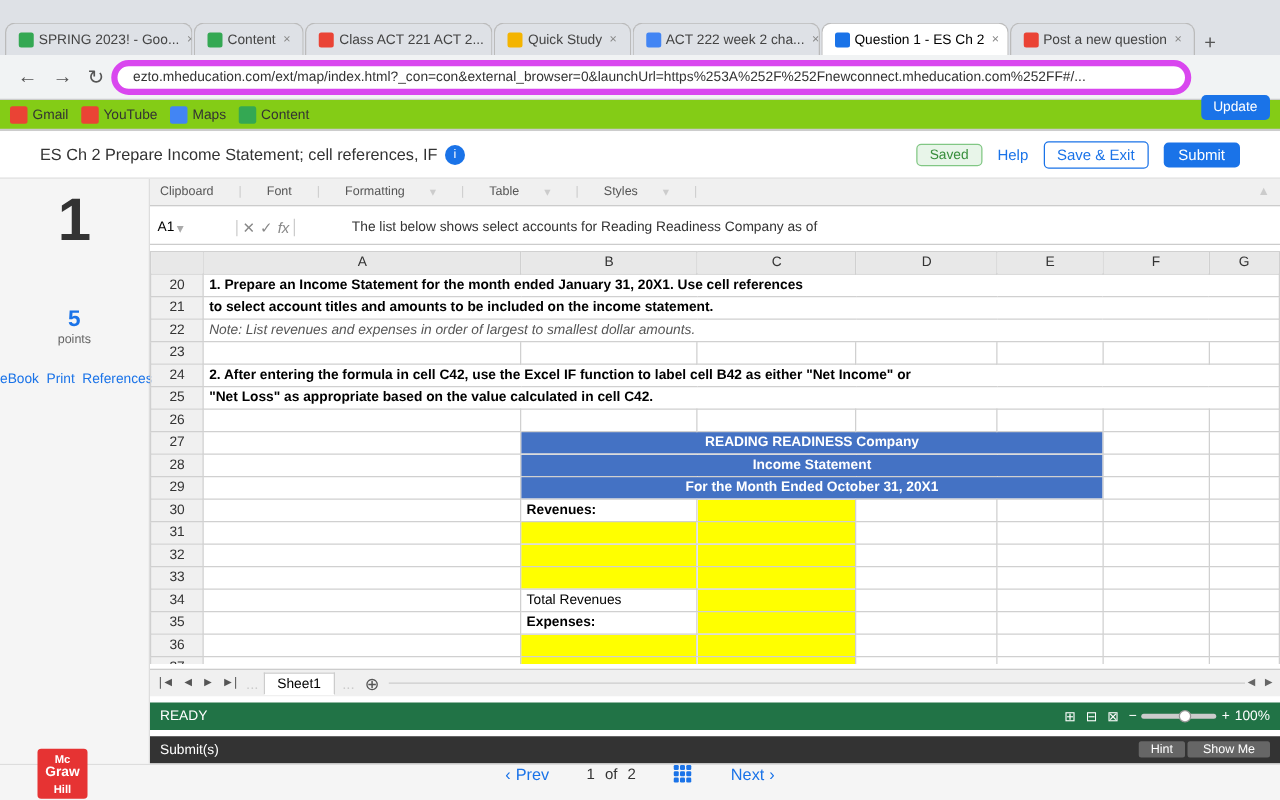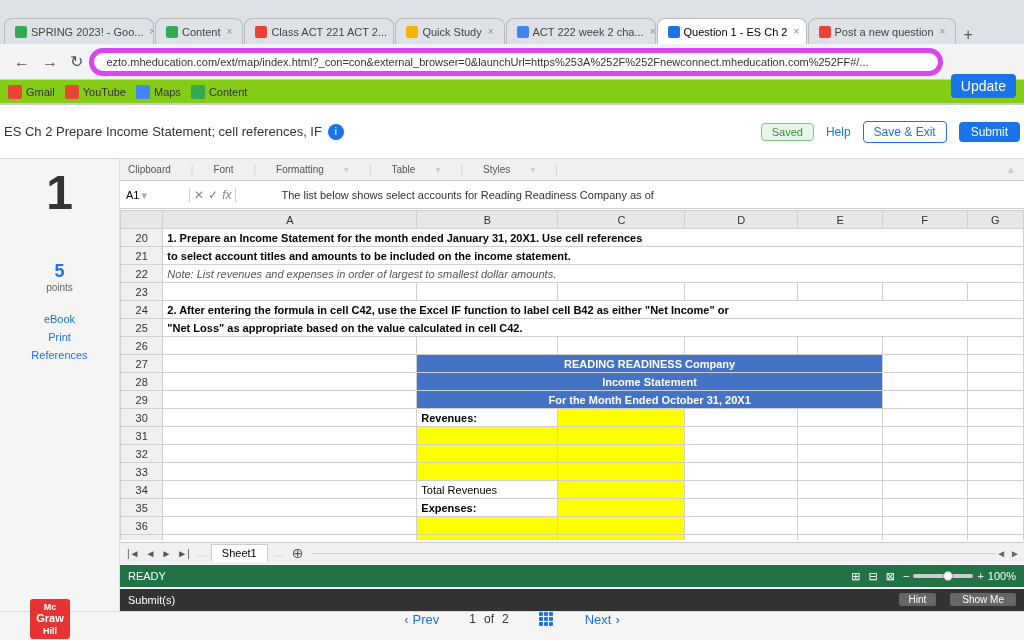--- a/index.html
+++ b/index.html
@@ -11,47 +11,47 @@
     .tab { display: flex; align-items: center; padding: 4px 10px; border-radius: 8px 8px 0 0; font-size: 11px; background: #dee1e6; color: #444; max-width: 150px; white-space: nowrap; overflow: hidden; text-overflow: ellipsis; cursor: pointer; height: 26px; border: 1px solid #bbb; border-bottom: none; margin-right: 1px; }
     .tab.active { background: #fff; color: #000; z-index: 1; }
     .tab .tab-icon { width: 12px; height: 12px; margin-right: 4px; border-radius: 2px; flex-shrink: 0; }
     .tab .tab-close { margin-left: 6px; color: #888; font-size: 10px; cursor: pointer; flex-shrink: 0; }
     .tab-new { background: none; border: none; font-size: 16px; color: #555; cursor: pointer; padding: 0 6px; }
 
     .nav-bar { display: flex; align-items: center; background: #f1f3f4; padding: 4px 8px; height: 36px; border-bottom: 1px solid #ccc; }
     .nav-btn { background: none; border: none; font-size: 16px; color: #555; cursor: pointer; padding: 2px 6px; }
     .nav-btn:disabled { color: #bbb; cursor: default; }
     .address-bar { flex: 1; background: #fff; border: 5px solid #d946ef; border-radius: 16px; padding: 3px 12px; font-size: 11px; color: #333; overflow: hidden; text-overflow: ellipsis; white-space: nowrap; }
-    .update-btn { background: #1a73e8; color: #fff; border: none; border-radius: 4px; padding: 4px 10px; font-size: 14px; cursor: pointer; margin-left: 8px; margin-top: 48px; }
+    .update-btn { background: #1a73e8; color: #fff; border: none; border-radius: 4px; padding: 4px 10px; font-size: 11px; cursor: pointer; margin-left: 8px; margin-top: 48px; }
 
     .bookmarks-bar { display: flex; align-items: center; background: #84cc16; padding: 2px 8px; height: 24px; border-bottom: 1px solid #ccc; font-size: 11px; gap: 10px; }
     .bookmark-item { display: flex; align-items: center; gap: 4px; color: #333; cursor: pointer; white-space: nowrap; }
     .bookmark-icon { width: 14px; height: 14px; border-radius: 2px; }
 
     
     .main-area { display: flex; flex-direction: column; height: calc(640px - 32px - 36px - 24px); background: #fff; }
 
     
-    .page-header { display: flex; align-items: center; justify-content: space-between; padding: 6px 4px; background: #fff; border-bottom: 1px solid #ddd; height: 54px; }
+    .page-header { display: flex; align-items: center; justify-content: space-between; padding: 6px 32px; background: #fff; border-bottom: 1px solid #ddd; height: 38px; }
     .page-title { font-size: 13px; color: #333; font-weight: normal; }
     .info-icon { display: inline-flex; align-items: center; justify-content: center; width: 16px; height: 16px; border-radius: 50%; background: #1a73e8; color: #fff; font-size: 10px; margin-left: 6px; cursor: pointer; }
     .saved-badge { background: #e8f5e9; border: 1px solid #81c784; color: #388e3c; padding: 2px 10px; border-radius: 4px; font-size: 11px; }
     .help-btn { background: none; border: none; color: #1a73e8; font-size: 12px; cursor: pointer; }
     .save-exit-btn { background: none; border: 1px solid #1a73e8; color: #1a73e8; padding: 3px 10px; border-radius: 4px; font-size: 12px; cursor: pointer; }
     .submit-btn { background: #1a73e8; color: #fff; border: none; padding: 3px 12px; border-radius: 4px; font-size: 12px; cursor: pointer; }
 
     
     .content-area { display: flex; flex: 1; overflow: hidden; }
 
     
     .sidebar { width: 120px; background: #f5f5f5; border-right: 1px solid #ddd; display: flex; flex-direction: column; align-items: center; padding: 10px 0; }
     .step-number { font-size: 48px; font-weight: bold; color: #333; line-height: 1; }
     .step-points { font-size: 18px; color: #1a73e8; font-weight: bold; margin-top: 20px; }
     .points-label { font-size: 10px; color: #666; }
-    .sidebar-links { margin-top: 20px; display: flex; flex-direction: column; gap: 6px; width: 100%; align-items: center; }
+    .sidebar-links { margin-top: 20px; display: flex; flex-direction: row; gap: 6px; width: 100%; align-items: center; }
     .sidebar-link { color: #1a73e8; font-size: 11px; cursor: pointer; text-decoration: none; }
 
     
     .excel-wrapper { flex: 1; display: flex; flex-direction: column; overflow: hidden; justify-content: space-between; }
 
     .formula-bar { display: flex; align-items: center; border-bottom: 1px solid #ccc; height: 26px; background: #fff; }
     .cell-ref { width: 70px; border-right: 1px solid #ccc; padding: 0 6px; font-size: 11px; display: flex; align-items: center; }
     .formula-icons { display: flex; align-items: center; padding: 0 4px; gap: 4px; border-right: 1px solid #ccc; font-size: 12px; color: #555; }
     .formula-text { flex: 1; padding: 0 8px; font-size: 11px; color: #333; overflow: hidden; text-overflow: ellipsis; white-space: nowrap; margin-left: 37px; }
 
@@ -78,21 +78,21 @@
 
     
     .status-bar { background: #217346; color: #fff; display: flex; align-items: center; padding: 2px 8px; height: 22px; font-size: 11px; }
     .status-text { margin-right: auto; }
     .status-icons { display: flex; gap: 8px; align-items: center; margin-right: 8px; }
     .zoom-controls { display: flex; align-items: center; gap: 4px; font-size: 11px; }
 
     
     .attempt-bar { background: #333; color: #ccc; display: flex; align-items: center; justify-content: space-between; padding: 2px 8px; height: 22px; font-size: 11px; }
     .attempt-label { color: #fff; }
-    .attempt-buttons { display: flex; gap: 14px; }
+    .attempt-buttons { display: flex; gap: 2px; }
     .hint-btn { background: #666; color: #fff; border: none; padding: 1px 10px; font-size: 10px; cursor: pointer; border-radius: 2px; }
     .show-me-btn { background: #666; color: #fff; border: none; padding: 1px 12px; font-size: 10px; cursor: pointer; border-radius: 2px; }
 
     
     .sheet-tabs { background: #f0f0f0; border-top: 1px solid #ccc; display: flex; align-items: center; height: 22px; padding: 0 4px; }
     .sheet-nav { background: none; border: none; font-size: 10px; color: #555; cursor: pointer; padding: 0 3px; }
     .sheet-tab { background: #fff; border: 1px solid #ccc; border-bottom: none; padding: 2px 10px; font-size: 11px; cursor: pointer; margin-right: 2px; }
     .sheet-tab.active { background: #fff; border-bottom: 1px solid #fff; }
     .sheet-tab-add { background: none; border: none; font-size: 14px; color: #555; cursor: pointer; padding: 0 4px; }
 

